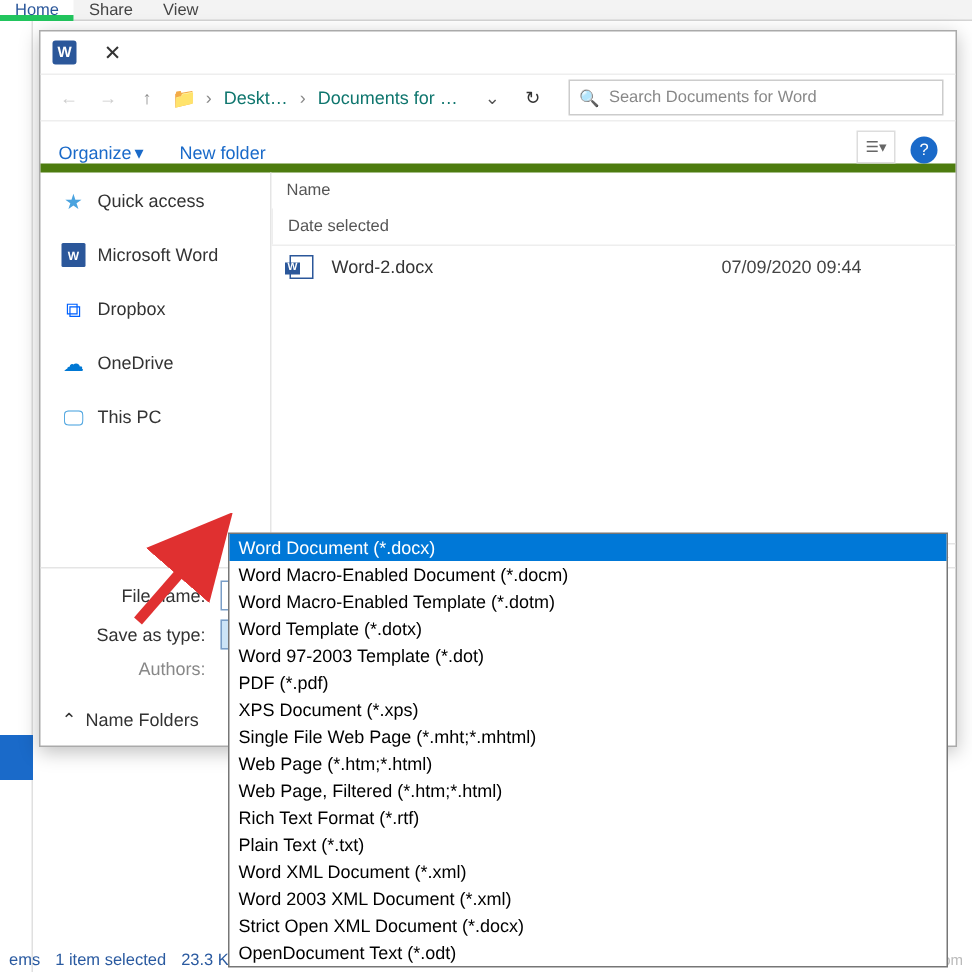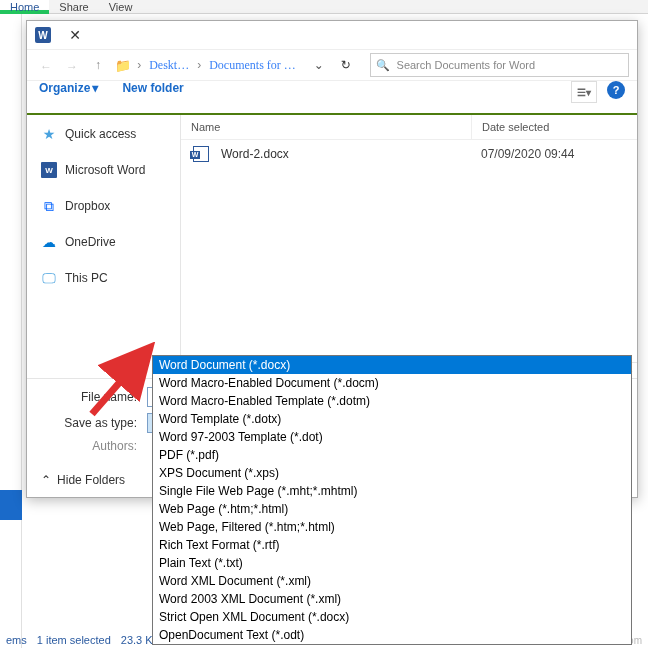--- a/index.html
+++ b/index.html
@@ -11,42 +11,42 @@
 .bg-blue { position: absolute; left: 0; top: 490px; width: 22px; height: 30px; background: #1a6ac9; }
 .dialog { position: absolute; left: 26px; top: 20px; width: 612px; height: 478px; background: #fff; border: 1px solid #aaa; box-shadow: 0 3px 12px rgba(0,0,0,0.25); display: flex; flex-direction: column; }
 .titlebar { height: 28px; display: flex; align-items: center; padding: 0 8px; }
 .word-badge { width: 16px; height: 16px; background: #2b579a; color: #fff; font-size: 10px; font-weight: bold; display: flex; align-items: center; justify-content: center; border-radius: 2px; margin-right: 8px; }
 .title { font-size: 12px; color: #333; flex: 1; }
 .close { width: 32px; text-align: center; font-size: 14px; color: #333; cursor: pointer; }
 .nav { height: 32px; border-top: 1px solid #eee; border-bottom: 1px solid #eee; display: flex; align-items: center; padding: 0 8px; gap: 4px; font-size: 12px; color: #666; }
 .nav-btn { width: 22px; height: 22px; display: flex; align-items: center; justify-content: center; color: #888; cursor: pointer; }
 .nav-btn.dis { color: #ccc; }
 .crumb-icon { color: #e8a33d; font-size: 13px; margin: 0 2px; }
-.crumb { color: #3b82f6; padding: 2px 4px; font-family: Liberation Serif, serif; }
+.crumb { color: #0f766e; padding: 2px 4px; }
 .crumb-sep { color: #888; }
 .nav-drop { width: 22px; text-align: center; color: #555; margin-left: 4px; }
 .refresh-btn { width: 24px; text-align: center; color: #333; }
 .search-box { flex: 1; margin-left: 8px; height: 24px; border: 1px solid #ccc; display: flex; align-items: center; padding: 0 6px; color: #888; font-size: 11px; gap: 6px; }
-.toolbar { height: 34px; display: flex; align-items: flex-start; padding: 0 12px; font-size: 12px; border-bottom: 2px solid #4d7c0f; font-weight: bold; }
+.toolbar { height: 34px; display: flex; align-items: flex-end; padding: 0 12px; font-size: 12px; border-bottom: 6px solid #4d7c0f; }
 .tb-link { color: #1a6ac9; cursor: pointer; display: flex; align-items: center; gap: 2px; }
 .tb-link + .tb-link { margin-left: 24px; }
 .spacer { flex: 1; }
 .view-btn { width: 26px; height: 22px; border: 1px solid #ddd; margin-left: 4px; display: flex; align-items: center; justify-content: center; font-size: 10px; color: #666; }
 .help-btn { width: 18px; height: 18px; border-radius: 50%; background: #1a6ac9; color: #fff; font-size: 11px; display: flex; align-items: center; justify-content: center; margin-left: 10px; cursor: pointer; }
 .body-area { flex: 1; display: flex; min-height: 0; }
 .sidebar { width: 154px; border-right: 1px solid #e5e5e5; padding: 6px 0; overflow: hidden; }
 .side-item { display: flex; align-items: center; gap: 8px; padding: 5px 14px; font-size: 12px; color: #333; cursor: pointer; white-space: nowrap; }
 .side-icon { width: 16px; height: 16px; display: flex; align-items: center; justify-content: center; font-size: 14px; }
 .ic-star { color: #4aa3df; }
 .ic-word { background: #2b579a; color: #fff; font-size: 8px; font-weight: bold; border-radius: 1px; }
 .ic-dropbox { color: #0061fe; }
 .ic-onedrive { color: #0078d4; }
 .ic-pc { color: #4aa3df; }
 .file-area { flex: 1; display: flex; flex-direction: column; min-height: 0; }
-.headers { display: flex; border-bottom: 1px solid #eee; font-size: 11px; color: #555; }
+.headers { display: flex; border-bottom: 1px solid #eee; font-size: 11px; color: #555; flex-direction: column; }
 .hdr { padding: 6px 10px; }
 .hdr-name { width: 290px; }
 .hdr-date { flex: 1; border-left: 1px solid #eee; }
 .files { flex: 1; overflow: hidden; }
 .file-row { display: flex; align-items: center; padding: 6px 10px; font-size: 12px; color: #333; }
 .file-icon-wrap { width: 20px; display: flex; justify-content: center; margin-right: 10px; }
 .docx-icon { width: 16px; height: 16px; border: 1px solid #2b579a; background: #fff; position: relative; }
 .docx-icon::after { content: 'W'; position: absolute; left: -4px; top: 4px; width: 10px; height: 8px; background: #2b579a; color: #fff; font-size: 7px; font-weight: bold; text-align: center; line-height: 8px; }
 .file-name { width: 260px; }
 .file-date { color: #444; }
@@ -176,21 +176,21 @@
       </div>
     </div>
     <div class="form-row">
       <div class="form-label" style="color:#888">Authors:</div>
     </div>
   </div>
 
   <div class="footer">
     <div class="hide-folders">
       <span>⌃</span>
-      <span>Hide Folders</span>
+      <span>Name Folders</span>
     </div>
   </div>
 </div>
 
 <div class="dropdown" id="type-dropdown">
     <div class="dd-item sel">Word Document (*.docx)</div>
     <div class="dd-item">Word Macro-Enabled Document (*.docm)</div>
     <div class="dd-item">Word Macro-Enabled Template (*.dotm)</div>
     <div class="dd-item">Word Template (*.dotx)</div>
     <div class="dd-item">Word 97-2003 Template (*.dot)</div>

